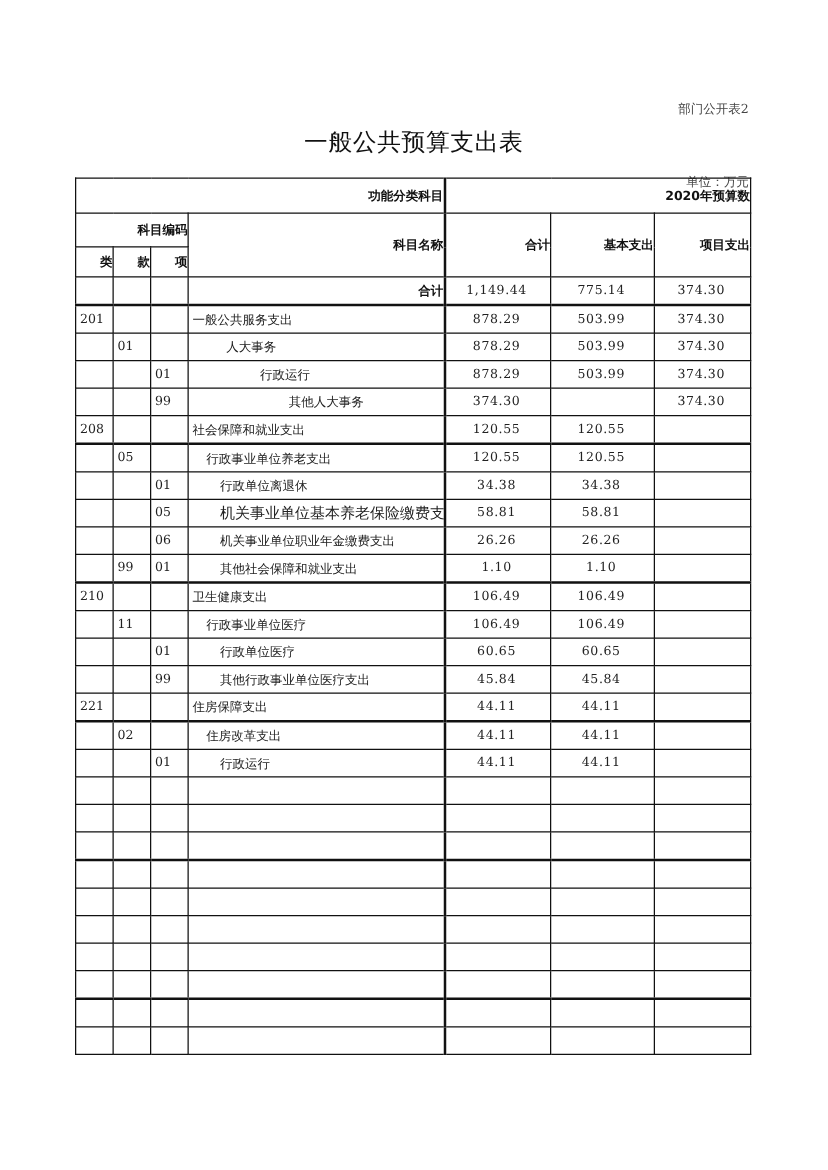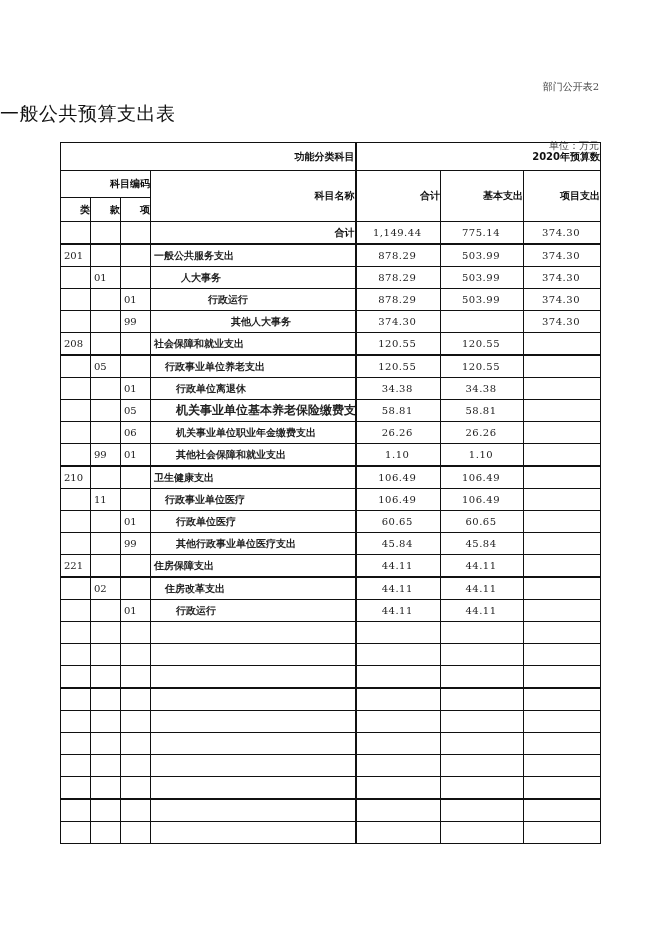--- a/index.html
+++ b/index.html
@@ -1,30 +1,30 @@
 <!DOCTYPE html>
 <html><head>
 <meta charset="utf-8">
 <style>
   html, body { margin:0; padding:0; background:#ffffff; }
   body { width:662px; height:936px; position:relative; overflow:hidden;
          font-family: "DejaVu Serif", "Liberation Serif", serif; color:#222; }
   .form-no { position:absolute; top:80px; right:63px; font-size:10px; color:#444; }
-  .title { position:absolute; top:101px; left:0; width:662px; 
+  .title { position:absolute; top:101px; left:0; width:662px; text-align:center;
            font-size:19px; color:#111; letter-spacing:0.5px; }
   .unit { position:absolute; top:139px; right:63px; font-size:10px; color:#444; }
   table.grid { position:absolute; left:60px; top:142px; border-collapse:collapse;
                table-layout:fixed; width:540px; }
   table.grid td { border:1px solid #111; padding:0; height:21px; font-size:10px;
                   white-space:nowrap; overflow:hidden; }
   .hdr { font-family:"DejaVu Sans","Liberation Sans",sans-serif; font-weight:bold;
          font-size:11px; text-align:right; color:#111; }
   .num { text-align:center; padding-right:2px !important; font-size:10.5px; letter-spacing:0.5px; }
   .code { padding-left:3px !important; font-size:10px; }
-  .name { padding-left:3px !important; font-size:10px;font-weight:bold; }
+  .name { padding-left:3px !important; font-size:10px; }
   .thick-left { border-left:2px solid #111 !important; }
   tr.thick-top td { border-top:2px solid #111 !important;margin-left:24px; }
   table.grid { border:1.5px solid #111; }
   .ind1 { padding-left:14px !important; }
   .ind2 { padding-left:25px !important;margin-left:30px; }
   .ind3 { padding-left:57px !important; }
   .ind4 { padding-left:80px !important; }
 </style>
 </head>
 <body>

